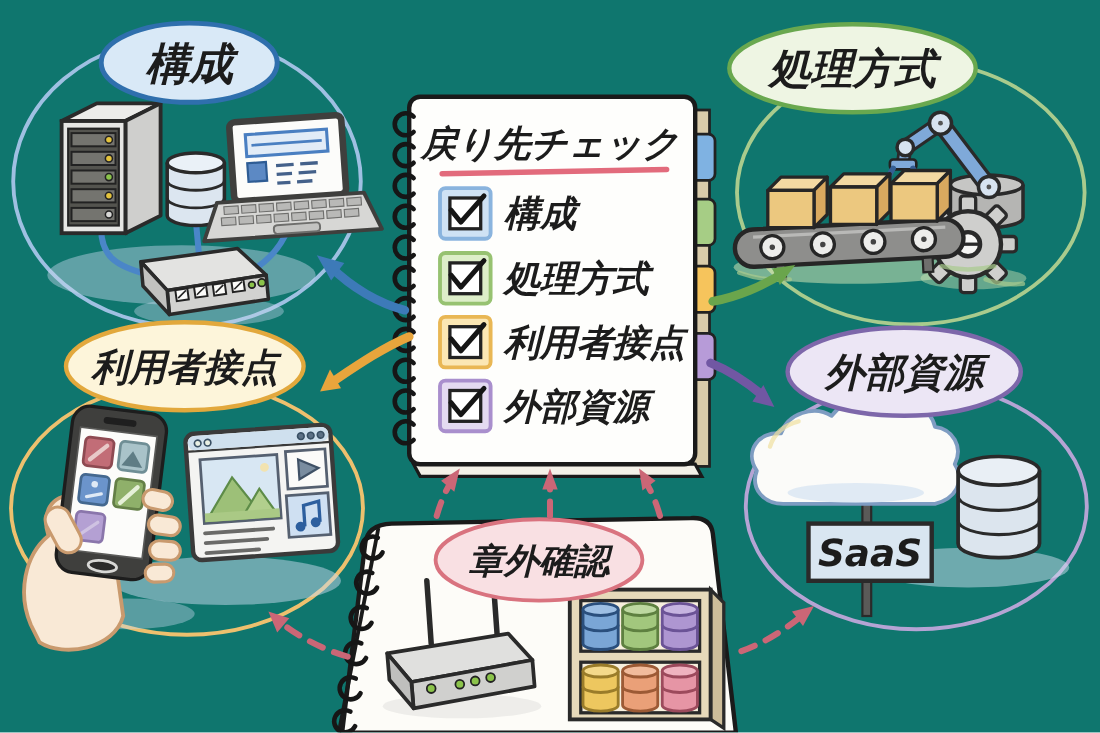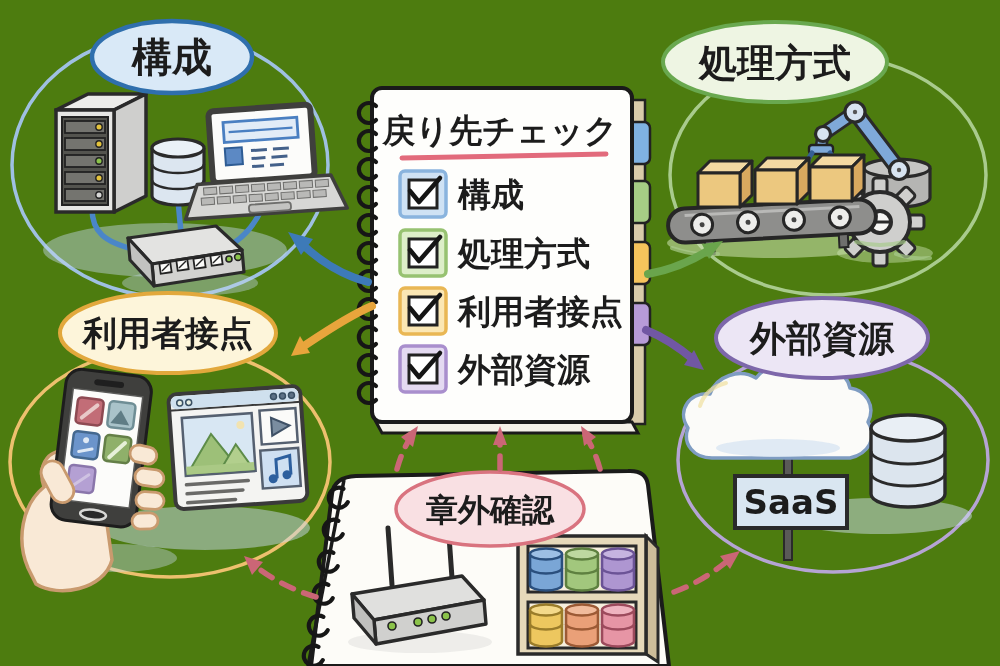--- a/index.html
+++ b/index.html
@@ -1,17 +1,17 @@
 <!DOCTYPE html>
 <html><head>
 <meta charset="utf-8">
 <style>
   html,body{margin:0;padding:0;background:#ffffff;}
-  .stage{position:relative;width:1000px;height:666px;background:#4d7c0f;overflow:hidden;
-         font-family:"DejaVu Sans","Liberation Sans",sans-serif;}
+  .stage{position:relative;width:1000px;height:666px;background:#0f766e;overflow:hidden;
+         font-family:"DejaVu Sans","Liberation Sans",sans-serif;font-style:italic;}
   svg{display:block;}
   text{font-family:"DejaVu Sans","Liberation Sans",sans-serif;fill:#1c1c1c;}
   .badge-text{font-weight:bold;}
   .item-text{font-weight:bold;}
   .title-text{font-weight:bold;}
   .sign-text{font-weight:bold;}
 </style>
 </head>
 <body>
 

